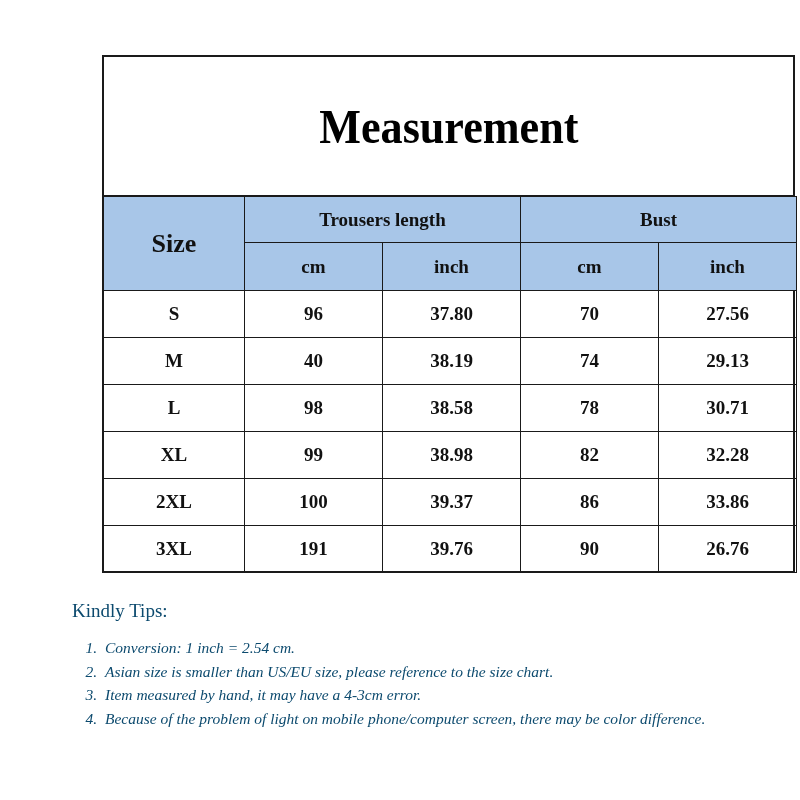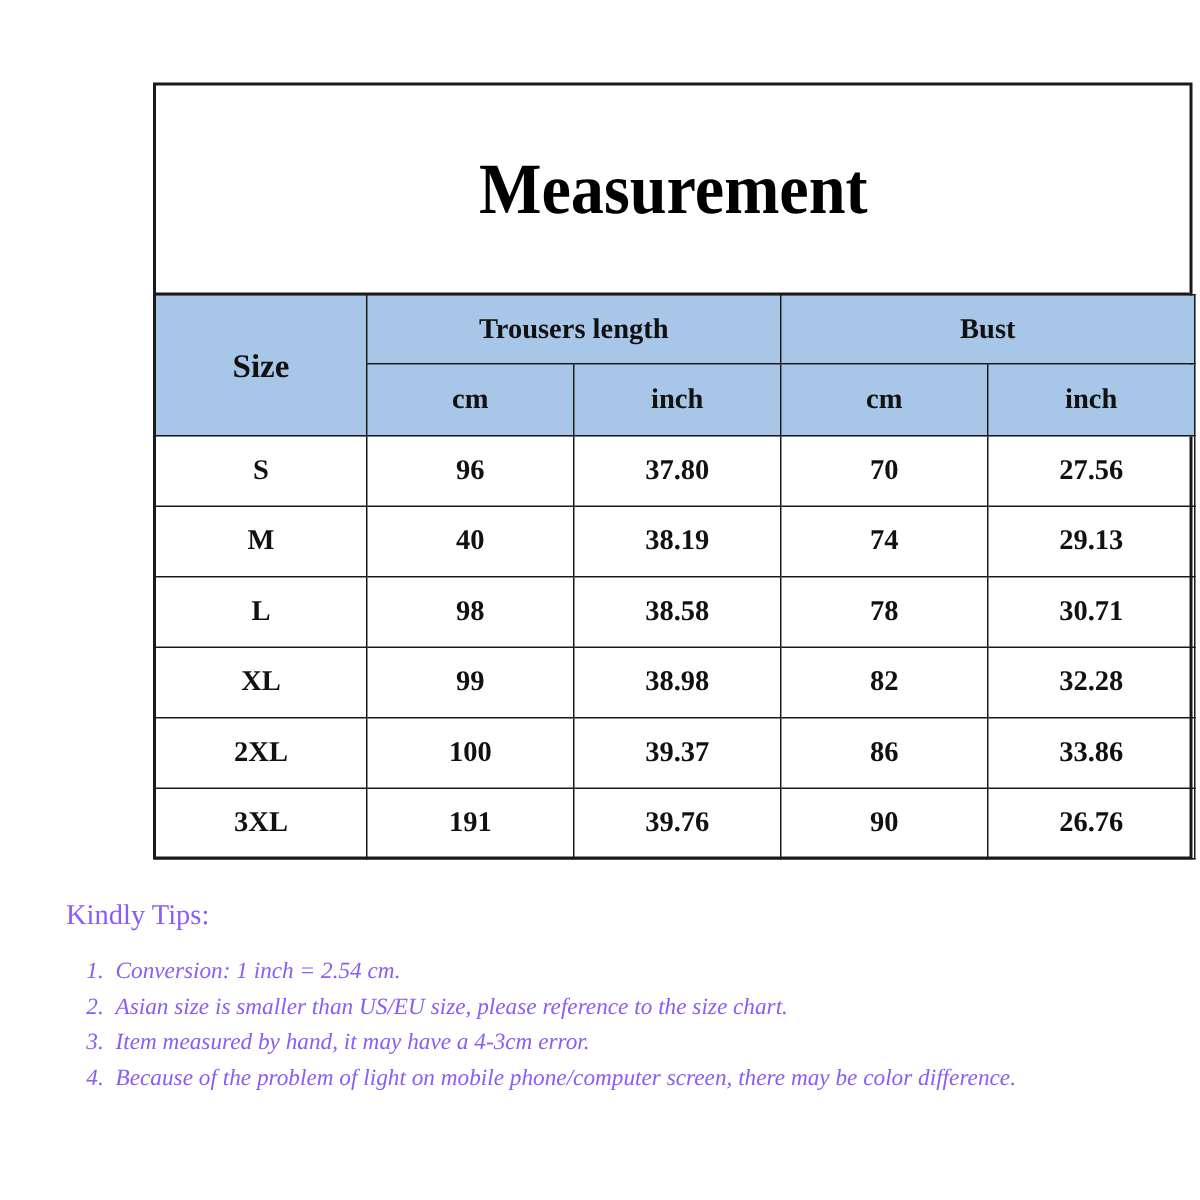--- a/index.html
+++ b/index.html
@@ -15,22 +15,22 @@
   table { position: absolute; left: -1px; top: 139px; border-collapse: collapse;
           table-layout: fixed; width: 693px; }
   td, th { border: 1.5px solid #1a1a1a; text-align: center; font-weight: bold;
            padding: 0; font-size: 19px; }
   th { background: #a8c6e8; }
   .h1 th { height: 45px; }
   .h2 th { height: 47px; }
   tbody td { height: 46px; }
   .size-col { width: 141px; }
   .c { width: 138px; }
-  .size-head { font-size: 22px; }
-  .tips { position: absolute; left: 44px; top: 600px; font-size: 17px; color: #8b5cf6; }
+  .size-head { font-size: 26px; }
+  .tips { position: absolute; left: 72px; top: 600px; font-size: 17px; color: #0c4a6e; }
   .tips-title { font-size: 19px; margin-bottom: 14px; }
   .tips ol { margin: 0; padding-left: 29px; font-size: 15.5px; line-height: 23.5px; }
   .tips li { padding-left: 4px; }
   .tips .wrap { width: 650px; font-style: italic; }
 </style>
 </head>
 <body>
 
 <div class="frame">
   <div class="title-box">

